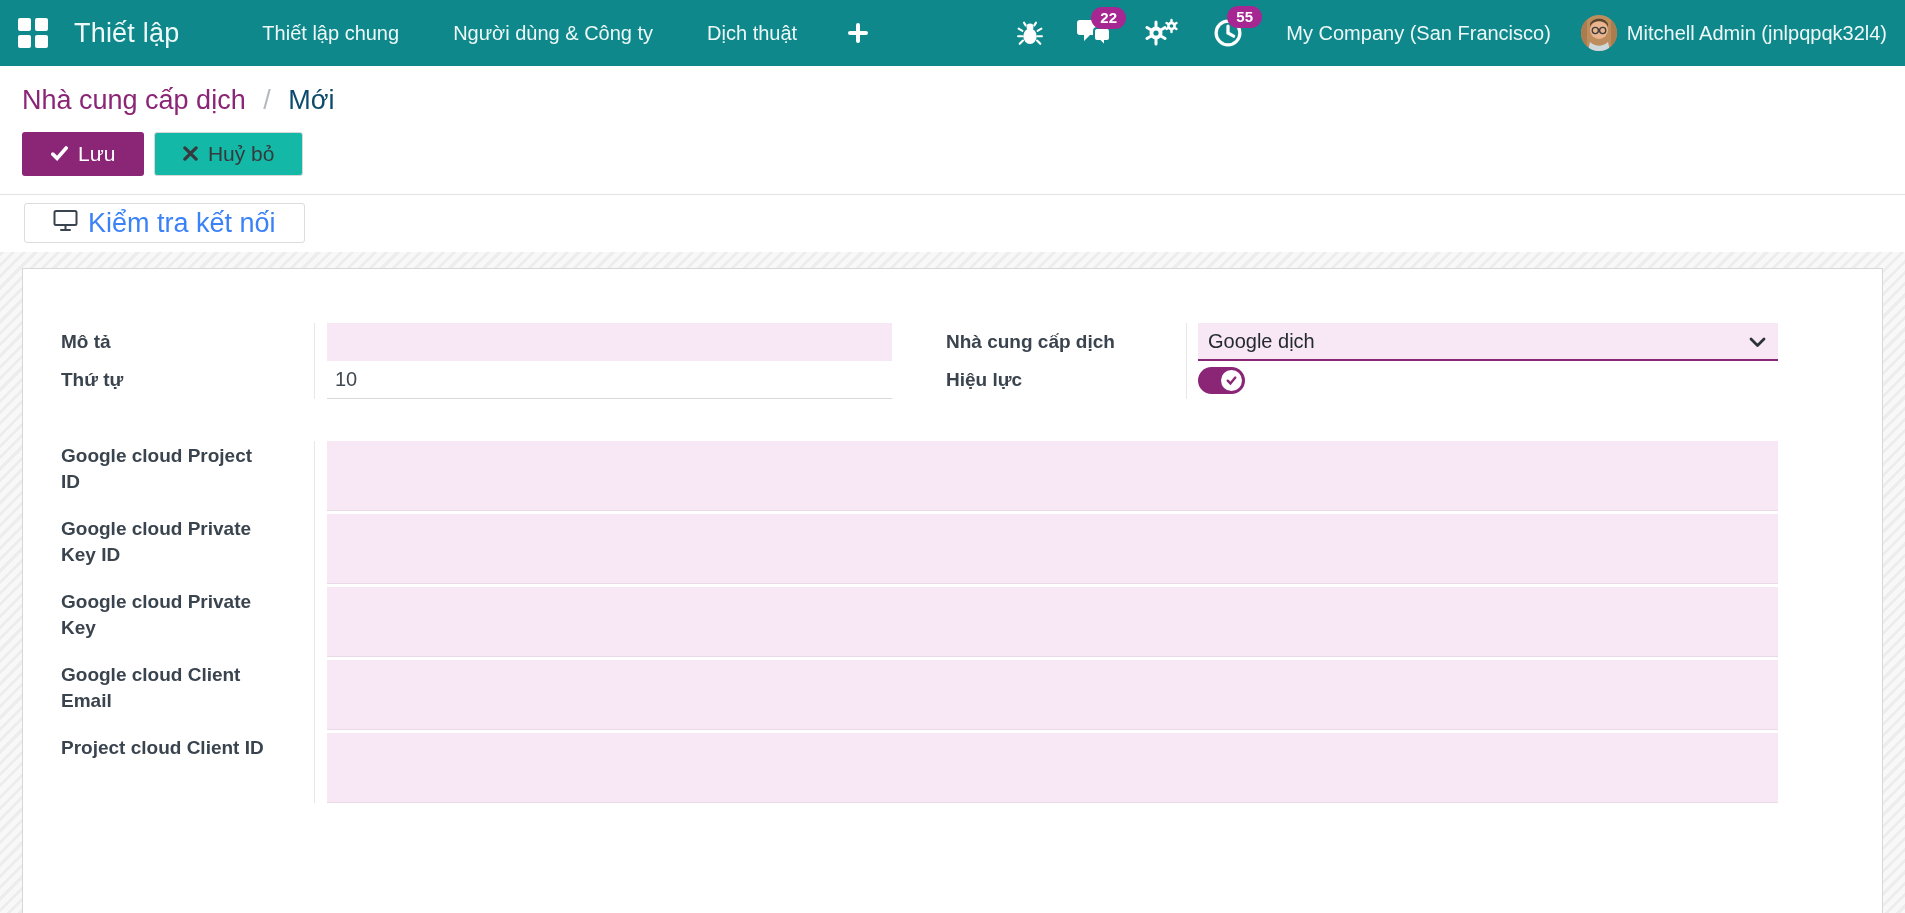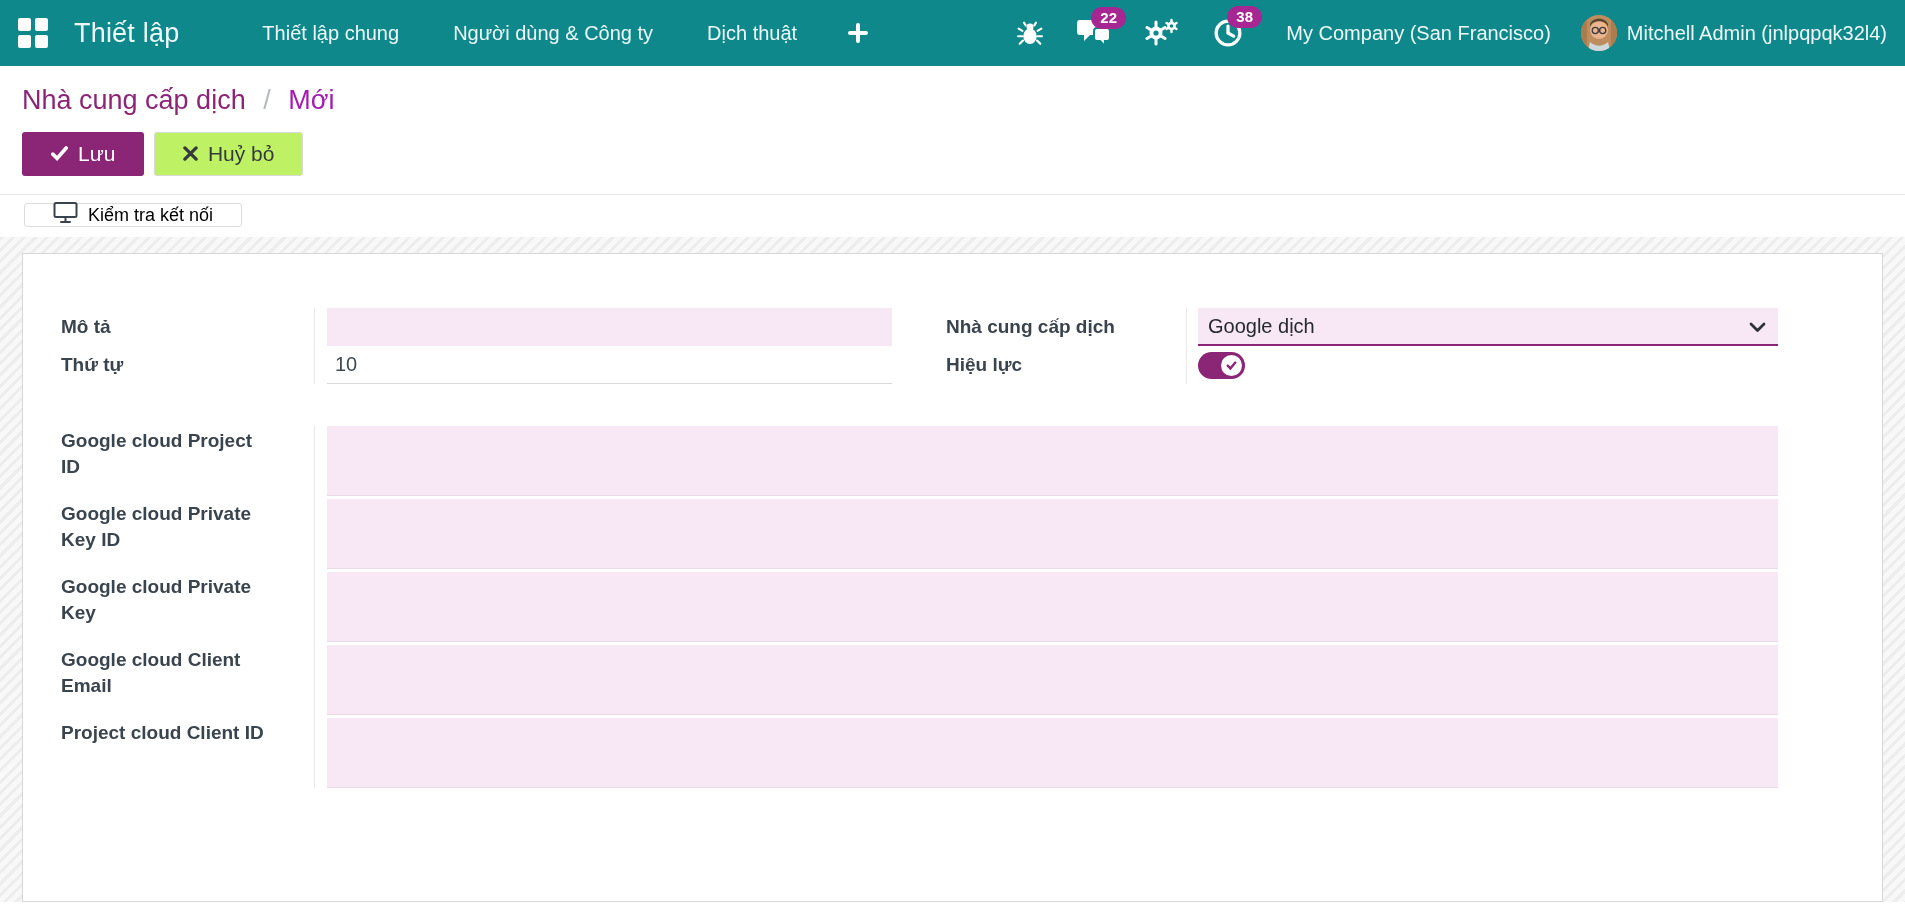--- a/index.html
+++ b/index.html
@@ -22,29 +22,29 @@
   .tb-company { font-size:20px; margin:0 30px 0 26px; white-space:nowrap; cursor:pointer; }
   .avatar { width:36px; height:36px; border-radius:50%; overflow:hidden; flex:0 0 36px;
     margin-right:10px; cursor:pointer; }
   .tb-user { font-size:20px; white-space:nowrap; cursor:pointer; }
 
   
   .controlpanel { background:#fff; padding:16px 0 18px 22px; border-bottom:1px solid #e3e3e3; }
   .breadcrumb { font-size:27px; line-height:36px; margin-bottom:14px; }
   .bc-link { color:var(--primary,#8b2576); cursor:pointer; }
   .bc-sep { color:#b4bac0; padding:0 10px; }
-  .bc-current { color:#a21caf; }
+  .bc-current { color:#0c4a6e; }
   .btn { display:inline-flex; align-items:center; gap:10px; font-size:21px; height:44px;
     padding:0 28px; border-radius:3px; cursor:pointer; border:1px solid transparent; }
   .btn-save { background:var(--primary,#8b2576); color:#fff; }
-  .btn-cancel { background:#bef264; color:#353a3e; border-color:#d8d8d8; margin-left:5px; }
+  .btn-cancel { background:#14b8a6; color:#353a3e; border-color:#d8d8d8; margin-left:5px; }
 
   
   .strip { background:#fff; padding:8px 0 9px 24px; }
-  .btn-test { background:#fff; color:#000000; border:1px solid #dcdcdc; height:24px; font-size:18px; }
+  .btn-test { background:#fff; color:#3b82f6; border:1px solid #dcdcdc; height:40px; font-size:27px; }
 
   
   .content { height:665px; padding:16px 22px 0;
     background:repeating-linear-gradient(135deg,#ededed 0 3px,#f8f8f8 3px 8px); }
   .sheet { background:#fff; border:1px solid #d7d7d7; height:100%;
     padding:54px 104px 0 38px; }
 
   .form-grid { display:grid; grid-template-columns:831px auto; column-gap:54px; }
   .group { position:relative; }
   .group::before { content:""; position:absolute; top:0; bottom:0; width:1px; background:#e7e7e7; }
@@ -128,21 +128,21 @@
         </g>
         <circle cx="26.5" cy="8" r="4.4" fill="#fff"></circle>
           <circle cx="26.5" cy="8" r="1.8" fill="var(--topbar,#0e888b)"></circle>
       </svg>
     </div>
     <div class="tb-icon">
       <svg width="30" height="30" viewBox="0 0 24 24">
         <circle cx="12" cy="12" r="9.5" stroke="#fff" stroke-width="2.6" fill="none"></circle>
         <path d="M12 6.5V12l4.5 2.5" stroke="#fff" stroke-width="2.6" fill="none" stroke-linecap="round"></path>
       </svg>
-      <span class="badge">38</span>
+      <span class="badge">55</span>
     </div>
     <div class="tb-company">My Company (San Francisco)</div>
     <div class="avatar">
       <svg width="36" height="36" viewBox="0 0 36 36">
         <rect width="36" height="36" fill="#bd8d5d"></rect>
         <rect width="6" height="36" fill="#ab7c4e"></rect>
           <rect x="30" width="6" height="36" fill="#ab7c4e"></rect>
         <circle cx="18" cy="15" r="9" fill="#eab58e"></circle>
         <path d="M9 13c0-9 18-9 18 0v-4c-3-7-15-7-18 0z" fill="#58452f"></path>
         <circle cx="14.3" cy="15.5" r="3.1" fill="none" stroke="#3b3b3b" stroke-width="1.3"></circle>

